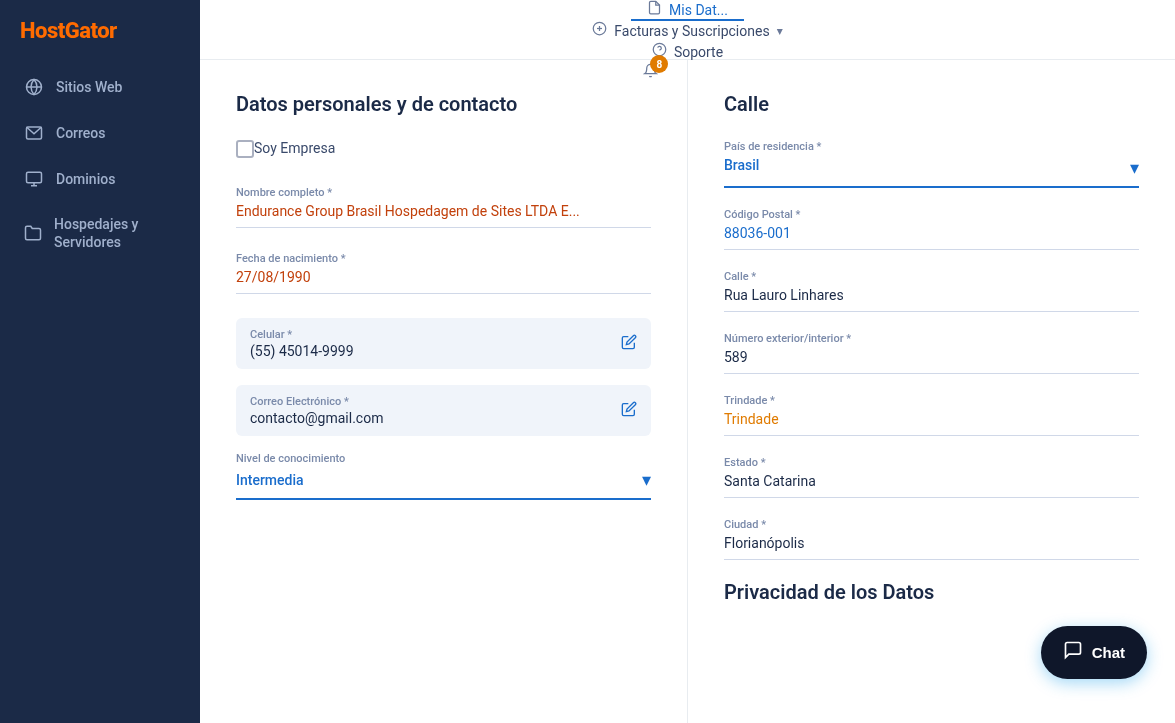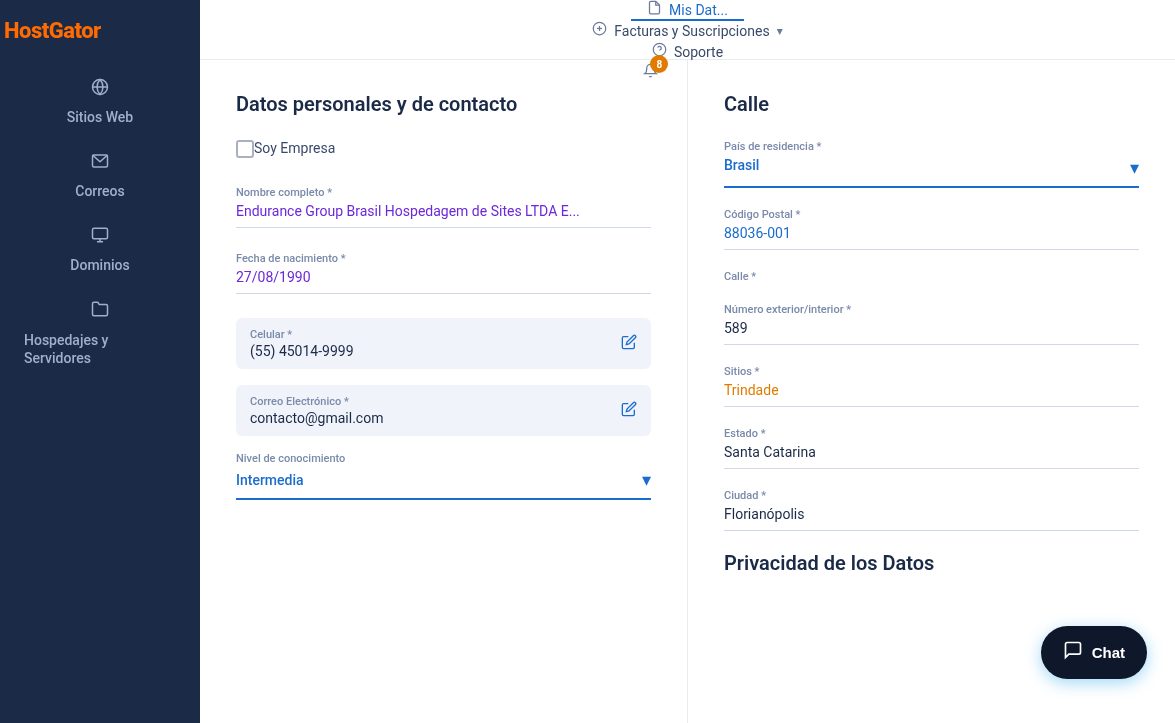--- a/index.html
+++ b/index.html
@@ -9,40 +9,39 @@
     .sidebar {
       width: 200px;
       min-width: 200px;
       background: #1b2a47;
       display: flex;
       flex-direction: column;
       padding: 0;
       height: 100%;
     }
     .sidebar-logo {
-      padding: 18px 20px 22px 4px;
+      padding: 18px 20px 22px 20px;
       color: #fff;
       font-size: 22px;
       font-weight: 800;
       letter-spacing: -0.5px;
     }
     .sidebar-logo span { color: #ff6b00; }
     .sidebar-nav { display: flex; flex-direction: column; gap: 2px; padding: 0 10px; }
     .sidebar-item {
       display: flex;
       align-items: center;
       gap: 12px;
       padding: 12px 14px;
       color: #a0b0cc;
       border-radius: 8px;
       cursor: pointer;
       font-size: 14px;
       font-weight: 500;
       transition: background 0.15s;
-      flex-direction: column;
     }
     .sidebar-item .icon { width: 20px; height: 20px; display: flex; align-items: center; justify-content: center; }
 
     
     .main-area { flex: 1; display: flex; flex-direction: column; overflow: hidden; }
     .topnav {
       background: #fff;
       border-bottom: 1px solid #e8ecf0;
       display: flex;
       align-items: center;
@@ -125,21 +124,21 @@
     
     .field-group { margin-bottom: 24px; }
     .field-label {
       font-size: 11px;
       color: #7a8aaa;
       margin-bottom: 4px;
       font-weight: 500;
     }
     .field-value {
       font-size: 14px;
-      color: #6d28d9;
+      color: #c2410c;
       padding-bottom: 8px;
       border-bottom: 1px solid #d0d8e8;
       width: 100%;
     }
     .field-value.truncate {
       white-space: nowrap;
       overflow: hidden;
       text-overflow: ellipsis;
     }
 
@@ -400,29 +399,30 @@
         </div>
       </div>
 
       <div class="r-field">
         <div class="r-label">Código Postal *</div>
         <div class="r-value link">88036-001</div>
       </div>
 
       <div class="r-field">
         <div class="r-label">Calle *</div>
+        <div class="r-value">Rua Lauro Linhares</div>
       </div>
 
       <div class="r-field">
         <div class="r-label">Número exterior/interior *</div>
         <div class="r-value">589</div>
       </div>
 
       <div class="r-field">
-        <div class="r-label">Sitios *</div>
+        <div class="r-label">Trindade *</div>
         <div class="r-value highlighted">Trindade</div>
       </div>
 
       <div class="r-field">
         <div class="r-label">Estado *</div>
         <div class="r-value">Santa Catarina</div>
       </div>
 
       <div class="r-field">
         <div class="r-label">Ciudad *</div>

